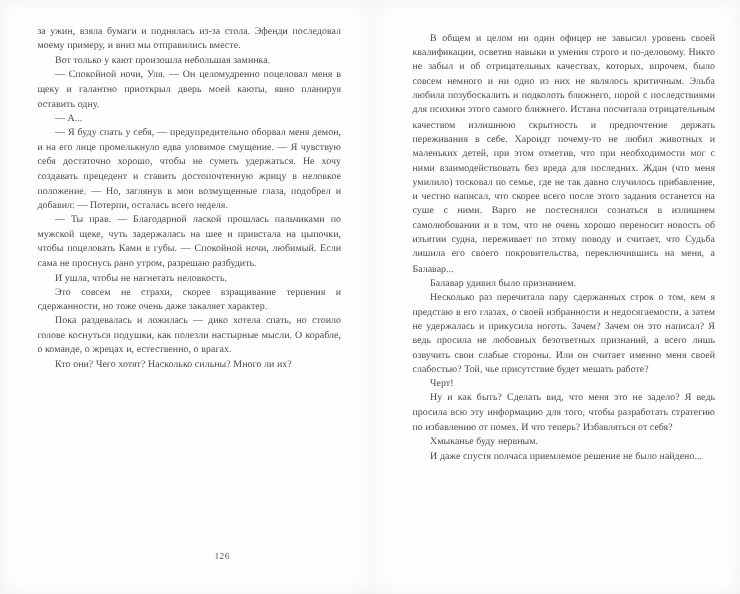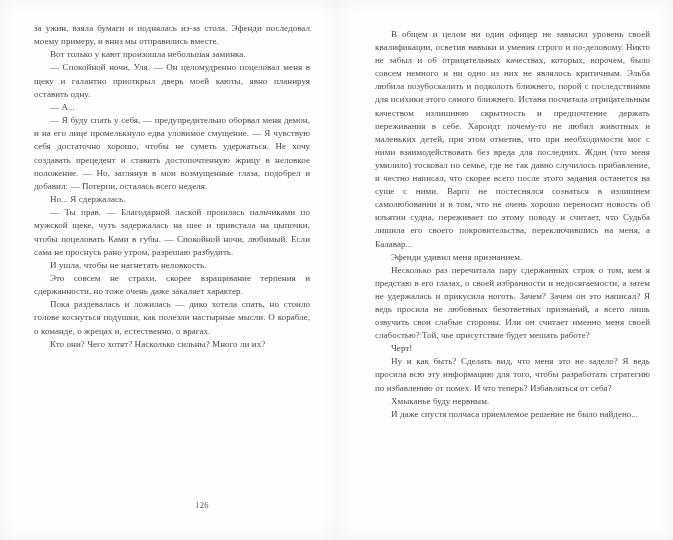--- a/index.html
+++ b/index.html
@@ -95,34 +95,33 @@
 
 <div class="spread">
 
   <div class="page page-left">
     <div class="textblock">
       <p class="noindent">за ужин, взяла бумаги и поднялась из-за стола. Эфенди последовал моему примеру, и вниз мы отправились вместе.</p>
       <p>Вот только у кают произошла небольшая заминка.</p>
       <p>— Спокойной ночи, Уля. — Он целомудренно поцеловал меня в щеку и галантно приоткрыл дверь моей каюты, явно планируя оставить одну.</p>
       <p>— А...</p>
       <p>— Я буду спать у себя, — предупредительно оборвал меня демон, и на его лице промелькнуло едва уловимое смущение. — Я чувствую себя достаточно хорошо, чтобы не суметь удержаться. Не хочу создавать прецедент и ставить достопочтенную жрицу в неловкое положение. — Но, заглянув в мои возмущенные глаза, подобрел и добавил: — Потерпи, осталась всего неделя.</p>
-      <p>Но... Я сдержалась.</p>
       <p>— Ты прав. — Благодарной лаской прошлась пальчиками по мужской щеке, чуть задержалась на шее и привстала на цыпочки, чтобы поцеловать Ками в губы. — Спокойной ночи, любимый. Если сама не проснусь рано утром, разрешаю разбудить.</p>
       <p>И ушла, чтобы не нагнетать неловкость.</p>
       <p>Это совсем не страхи, скорее взращивание терпения и сдержанности, но тоже очень даже закаляет характер.</p>
       <p>Пока раздевалась и ложилась — дико хотела спать, но стоило голове коснуться подушки, как полезли настырные мысли. О корабле, о команде, о жрецах и, естественно, о врагах.</p>
       <p>Кто они? Чего хотят? Насколько сильны? Много ли их?</p>
     </div>
     <div class="folio">126</div>
   </div>
 
   <div class="page page-right">
     <div class="textblock">
       <p>В общем и целом ни один офицер не завысил уровень своей квалификации, осветив навыки и умения строго и по-деловому. Никто не забыл и об отрицательных качествах, которых, впрочем, было совсем немного и ни одно из них не являлось критичным. Эльба любила позубоскалить и подколоть ближнего, порой с последствиями для психики этого самого ближнего. Истана посчитала отрицательным качеством излишнюю скрытность и предпочтение держать переживания в себе. Хароидт почему-то не любил животных и маленьких детей, при этом отметив, что при необходимости мог с ними взаимодействовать без вреда для последних. Ждан (что меня умилило) тосковал по семье, где не так давно случилось прибавление, и честно написал, что скорее всего после этого задания останется на суше с ними. Варго не постеснялся сознаться в излишнем самолюбовании и в том, что не очень хорошо переносит новость об изъятии судна, переживает по этому поводу и считает, что Судьба лишила его своего покровительства, переключившись на меня, а Балавар...</p>
-      <p>Эфенди удивил меня признанием.</p>
+      <p>Балавар удивил было признанием.</p>
       <p>Несколько раз перечитала пару сдержанных строк о том, кем я предстаю в его глазах, о своей избранности и недосягаемости, а затем не удержалась и прикусила ноготь. Зачем? Зачем он это написал? Я ведь просила не любовных безответных признаний, а всего лишь озвучить свои слабые стороны. Или он считает именно меня своей слабостью? Той, чье присутствие будет мешать работе?</p>
       <p>Черт!</p>
       <p>Ну и как быть? Сделать вид, что меня это не задело? Я ведь просила всю эту информацию для того, чтобы разработать стратегию по избавлению от помех. И что теперь? Избавляться от себя?</p>
       <p>Хмыканье буду нервным.</p>
       <p>И даже спустя полчаса приемлемое решение не было найдено...</p>
     </div>
     <div class="folio">127</div>
   </div>
 
   <div class="gutter-shade"></div>

